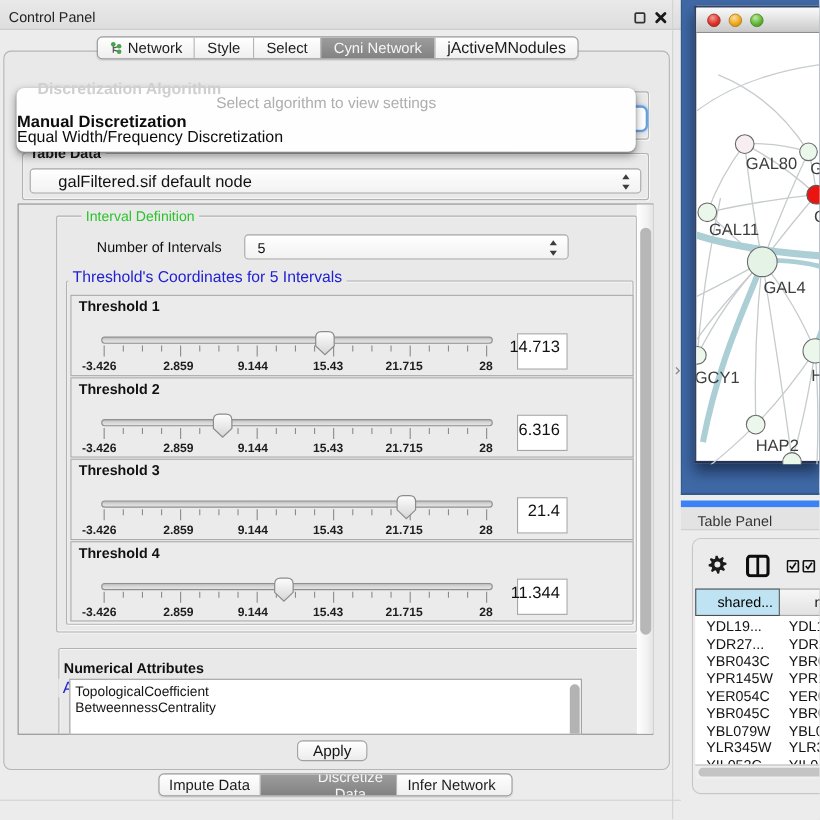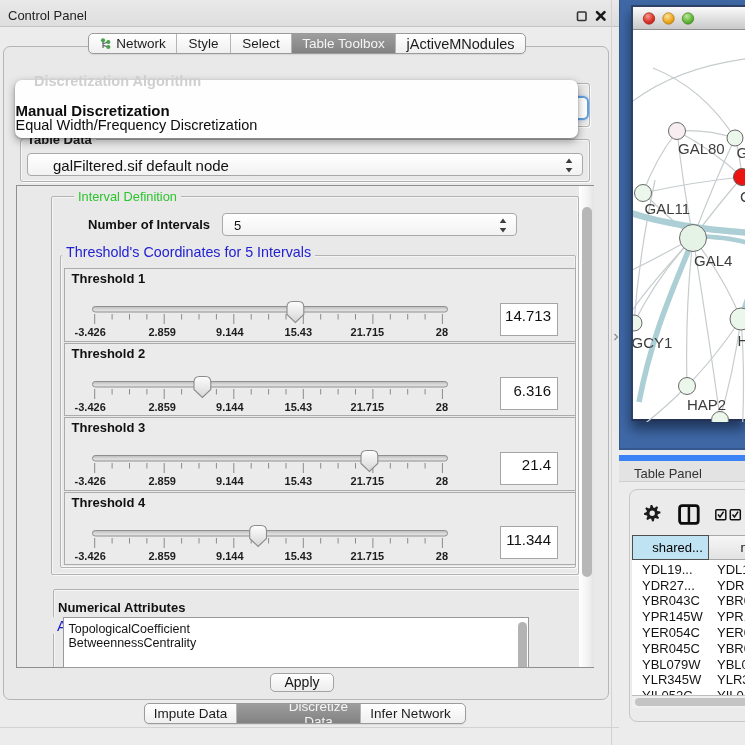--- a/index.html
+++ b/index.html
@@ -33,22 +33,22 @@
   border-radius:4px; font-size:13px; color:#111; }
 .combo .arr { position:absolute; top:0; bottom:0; }
 
 
 #scrollpane { position:absolute; left:16px; top:185px; width:578px; height:483px;
   border:1px solid #8f8f8f; background:#e9e9e9; overflow:hidden; }
 
 .thbox { position:absolute; left:62.5px; width:512px; height:73.5px;
   background:#ebebeb; border:1px solid #ababab; }
 .thlabel { position:absolute; left:7px; top:2px; font-size:13px; font-weight:bold; color:#111; }
-.thfield { position:absolute; left:405.5px; top:33.5px; width:58px; height:33px;
-  background:#fff; border:1px solid #a5a5a5; font-size:14.5px; color:#111;margin-left:30px; }
+.thfield { position:absolute; left:405.5px; top:33.5px; width:46px; height:33px;
+  background:#fff; border:1px solid #a5a5a5; font-size:14.5px; color:#111; }
 .thfield span { position:absolute; right:6px; top:3.5px; font-size:15px; }
 
 #list { position:absolute; left:62.5px; top:617px; width:466px; height:51px;
   background:#fff; border:1px solid #9a9a9a; font-size:12.5px; color:#141414; overflow:hidden; }
 #list div { padding-left:5px; height:17px; line-height:17px; }
 #list div:first-child { padding-top:3px; }
 
 
 #apply { position:absolute; left:270px; top:673px; width:64px; height:19px;
   background:linear-gradient(#ffffff,#ececec); border:1px solid #a2a2a2; border-radius:5px;
@@ -90,21 +90,21 @@
 
   <div class="seg" style="left:88px; top:33px; width:438px; height:21px;">
     <div class="s" style="width:88px;"><svg width="13" height="14" style="margin-right:4px;">
           <path d="M4,3.5 V11 M4.6,6.5 L8.5,5.3 M4.6,8.5 L8.5,9.7" stroke="#555" stroke-width="1.1" fill="none"></path>
           <circle cx="4" cy="3.3" r="2.1" fill="#4aa34a"></circle>
           <circle cx="9.3" cy="5" r="2.1" fill="#4aa34a"></circle>
           <circle cx="9.3" cy="10" r="2.1" fill="#4aa34a"></circle>
         </svg>Network</div>
     <div class="s" style="width:54px;">Style</div>
     <div class="s" style="width:61px;">Select</div>
-    <div class="s sel" style="width:104px;">Table Toolbox</div>
+    <div class="s sel" style="width:104px;">Cyni Network</div>
     <div class="s" style="width:129px; font-size:14.5px;">jActiveMNodules</div>
   </div>
 
   <div class="grp" style="left:20px; top:83px; width:570px; height:44px;"></div>
 
   <div class="abs" style="left:566px; top:96px; width:23px; height:24px; border-radius:6px;
        background:#fff; border:2.5px solid #639fdc; box-shadow:0 0 3px #8cb8e8;"></div>
 
   <div class="grp" style="left:20px; top:139px; width:570px; height:43px;"></div>
   <div class="gtitle" style="left:23px; top:132px; font-size:13px; font-weight:bold; color:#1a1a1a; background:#e9e9e9;">Table Data</div>
@@ -115,21 +115,21 @@
         <path d="M7,18.5 L10.3,14 L3.7,14 Z" fill="#3c3c3c"></path>
       </svg>
   </div>
 
   <div id="scrollpane">
     <div style="position:absolute; left:0; top:0; width:578px; height:483px;">
 
       <div class="grp" style="left:33.5px; top:10px; width:528px; height:379px; border-radius:2px;"></div>
       <div class="gtitle" style="left:57px; top:3px; font-size:12.8px; color:#2cc32c;">Interval Definition</div>
 
-      <div class="abs" style="left:71px; top:31px; font-size:13px; font-weight:bold; color:#111;">Number of Intervals</div>
+      <div class="abs" style="left:71px; top:31px; font-size:13px; font-weight:normal; color:#111;">Number of Intervals</div>
       <div class="combo" style="left:205px; top:27px; width:295px; height:23px;">
         <span style="position:absolute; left:11px; top:4px;">5</span>
         <svg class="arr" width="14" height="23" style="right:6px;">
             <path d="M7,4.5 L10.3,9 L3.7,9 Z" fill="#3c3c3c"></path>
             <path d="M7,18.5 L10.3,14 L3.7,14 Z" fill="#3c3c3c"></path>
           </svg>
       </div>
 
       <div class="grp" style="left:43px; top:69px; width:516px; height:313px; border-radius:2px;"></div>
       <div class="gtitle" style="left:45px; top:58px; font-size:14.3px; color:#2121d2;">Threshold's Coordinates for 5 Intervals</div>
@@ -392,18 +392,19 @@
         <span class="c1">YIL052C</span>
         <span class="c2">YIL0</span>
       </div>
 
   </div>
 
   <div class="abs" style="left:632px; top:695px; width:113px; height:12.5px; background:#efefef; border-top:1px solid #bdbdbd;"></div>
   <div class="abs" style="left:635px; top:698px; width:115px; height:7.5px; background:#c4c4c4; border-radius:4px;"></div>
 
   <div id="popup">
+    <div style="position:absolute; left:0; right:0; top:4.5px; text-align:center; font-size:14px; color:#aeaeae;">Select algorithm to view settings</div>
     <div style="position:absolute; left:0.5px; top:21.5px; font-size:15px; font-weight:bold; color:#0c0c0c;">Manual Discretization</div>
     <div style="position:absolute; left:0.5px; top:36.5px; font-size:14.5px; color:#0c0c0c;">Equal Width/Frequency Discretization</div>
   </div>
   <div class="abs" style="left:34px; top:73px; font-size:14.5px; font-weight:bold; color:#cfcfcf; z-index:50;">Discretization Algorithm</div>
 
 </div>
 
 </body></html>

